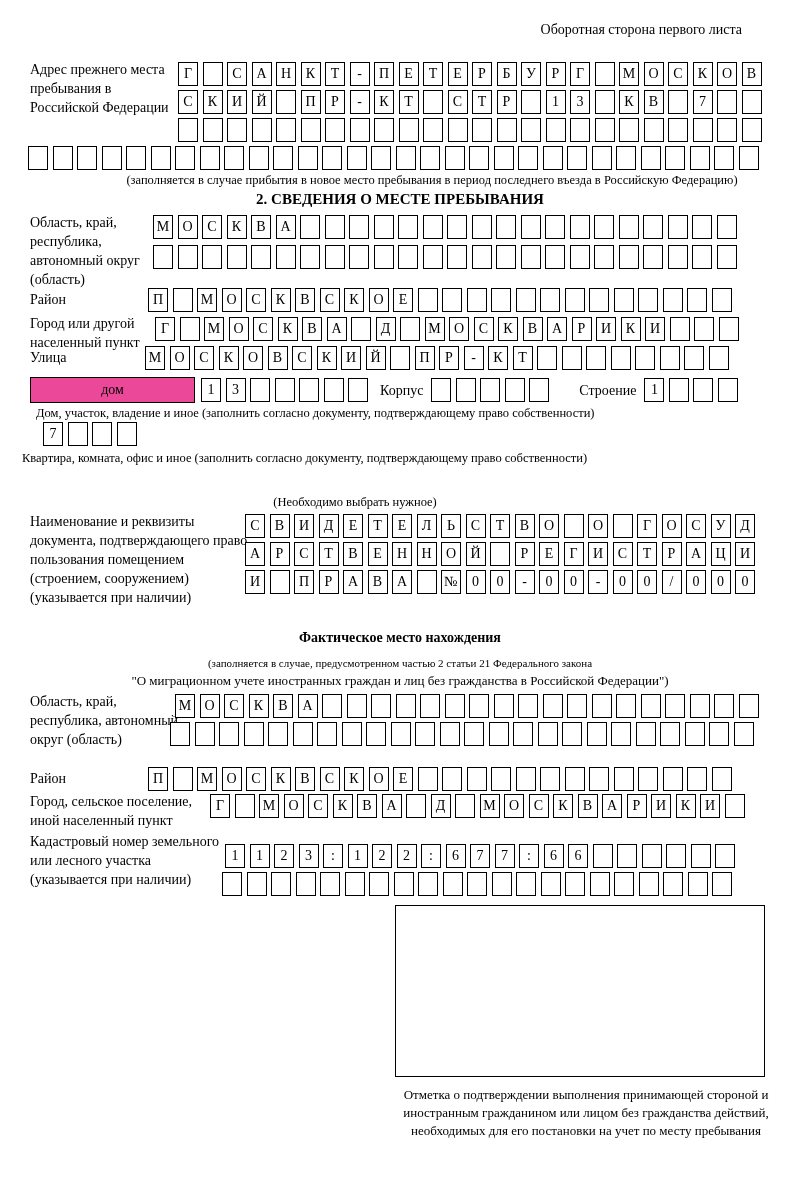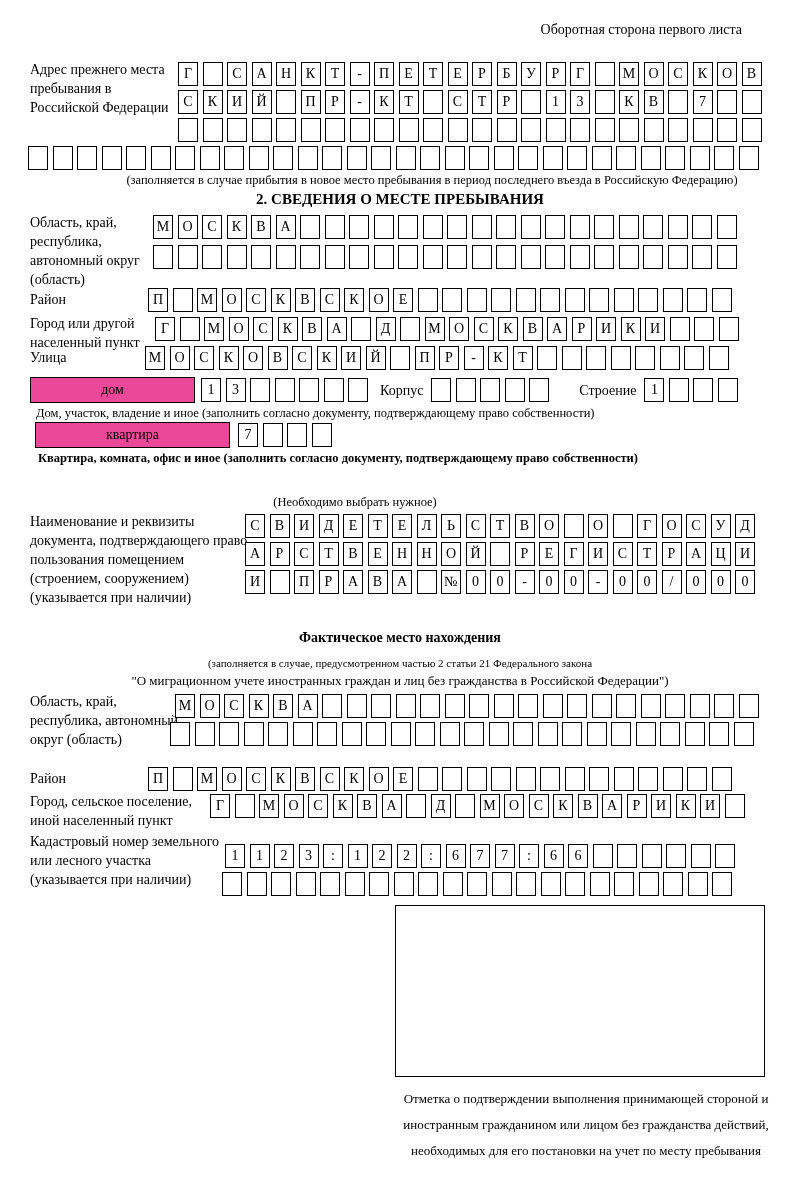--- a/index.html
+++ b/index.html
@@ -314,29 +314,28 @@
     <div class="box-row" style="margin-left:8px;">
         <span class="cell">1</span>
         <span class="cell"></span>
         <span class="cell"></span>
         <span class="cell"></span>
       </div>
   </div>
   <div class="abs caption" style="left:36px;top:405px;width:740px;">Дом, участок, владение и иное (заполнить согласно документу, подтверждающему право собственности)</div>
 
   <div class="abs inline-row" style="left:35px;top:422px;">
-    <div class="wide-box" style="width:195px;">квартира</div>
     <div class="box-row" style="margin-left:8px;">
         <span class="cell">7</span>
         <span class="cell"></span>
         <span class="cell"></span>
         <span class="cell"></span>
       </div>
   </div>
-  <div class="abs caption" style="left:38px;top:450px;width:740px;font-weight:bold;">Квартира, комната, офис и иное (заполнить согласно документу, подтверждающему право собственности)</div>
+  <div class="abs caption" style="left:22px;top:450px;width:740px;">Квартира, комната, офис и иное (заполнить согласно документу, подтверждающему право собственности)</div>
 
   <div class="abs caption center" style="left:155px;top:494px;width:400px;">(Необходимо выбрать нужное)</div>
 
   <div class="abs lbl" style="left:30px;top:512px;width:222px;">Наименование и реквизиты документа, подтверждающего право пользования помещением (строением, сооружением) (указывается при наличии)</div>
   <div class="abs box-row" style="left:245px;top:514px;">
       <span class="cell">С</span>
       <span class="cell">В</span>
       <span class="cell">И</span>
       <span class="cell">Д</span>
       <span class="cell">Е</span>
@@ -558,15 +557,15 @@
       <span class="cell"></span>
       <span class="cell"></span>
       <span class="cell"></span>
       <span class="cell"></span>
       <span class="cell"></span>
       <span class="cell"></span>
       <span class="cell"></span>
     </div>
 
   <div class="abs stamp-box" style="left:395px;top:905px;width:370px;height:172px;"></div>
-  <div class="abs caption center" style="left:390px;top:1086px;width:392px;font-size:13px;line-height:26px;">Отметка о подтверждении выполнения принимающей стороной и иностранным гражданином или лицом без гражданства действий, необходимых для его постановки на учет по месту пребывания</div>
+  <div class="abs caption center" style="left:390px;top:1086px;width:392px;font-size:13px;line-height:18px;">Отметка о подтверждении выполнения принимающей стороной и иностранным гражданином или лицом без гражданства действий, необходимых для его постановки на учет по месту пребывания</div>
 
 </div>
 
 </body></html>

